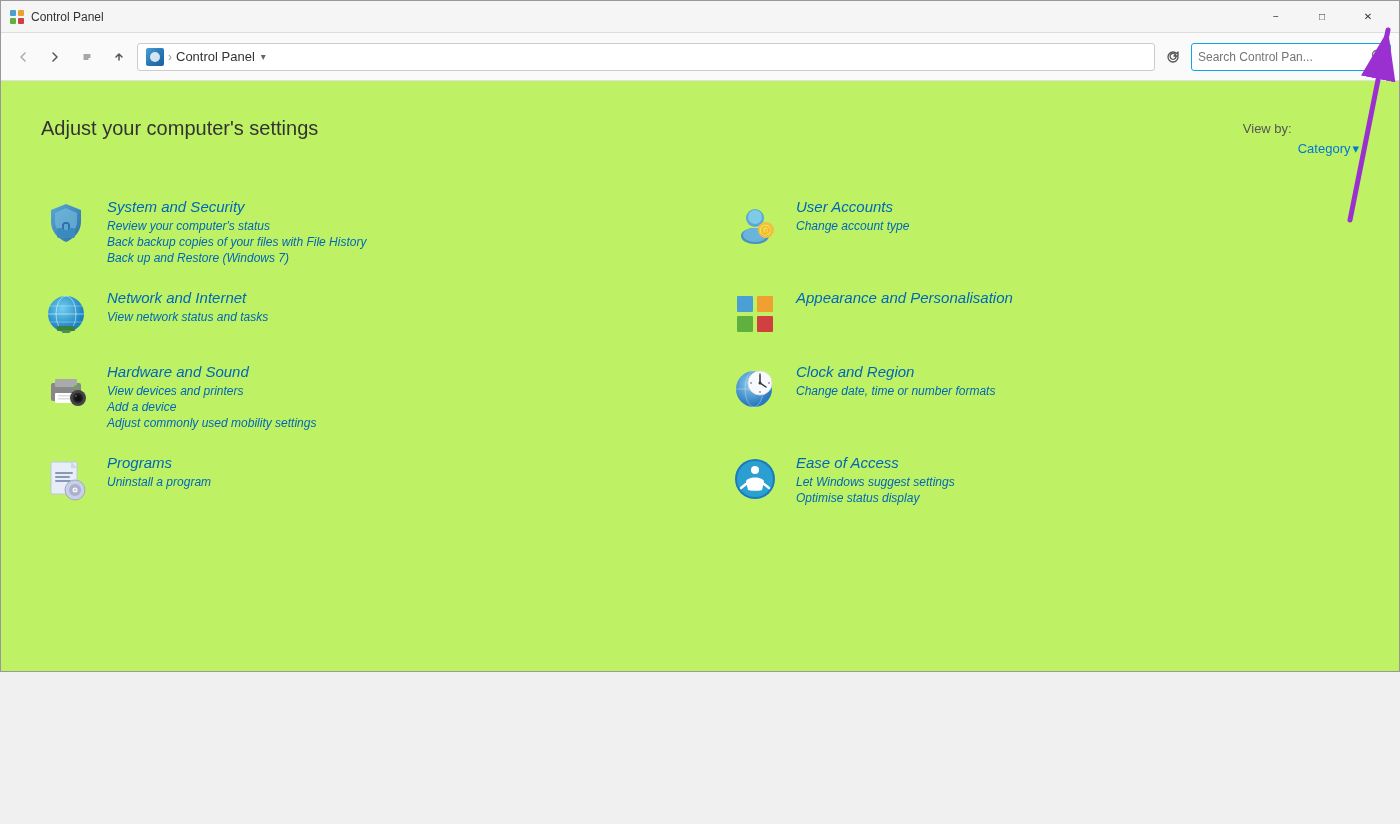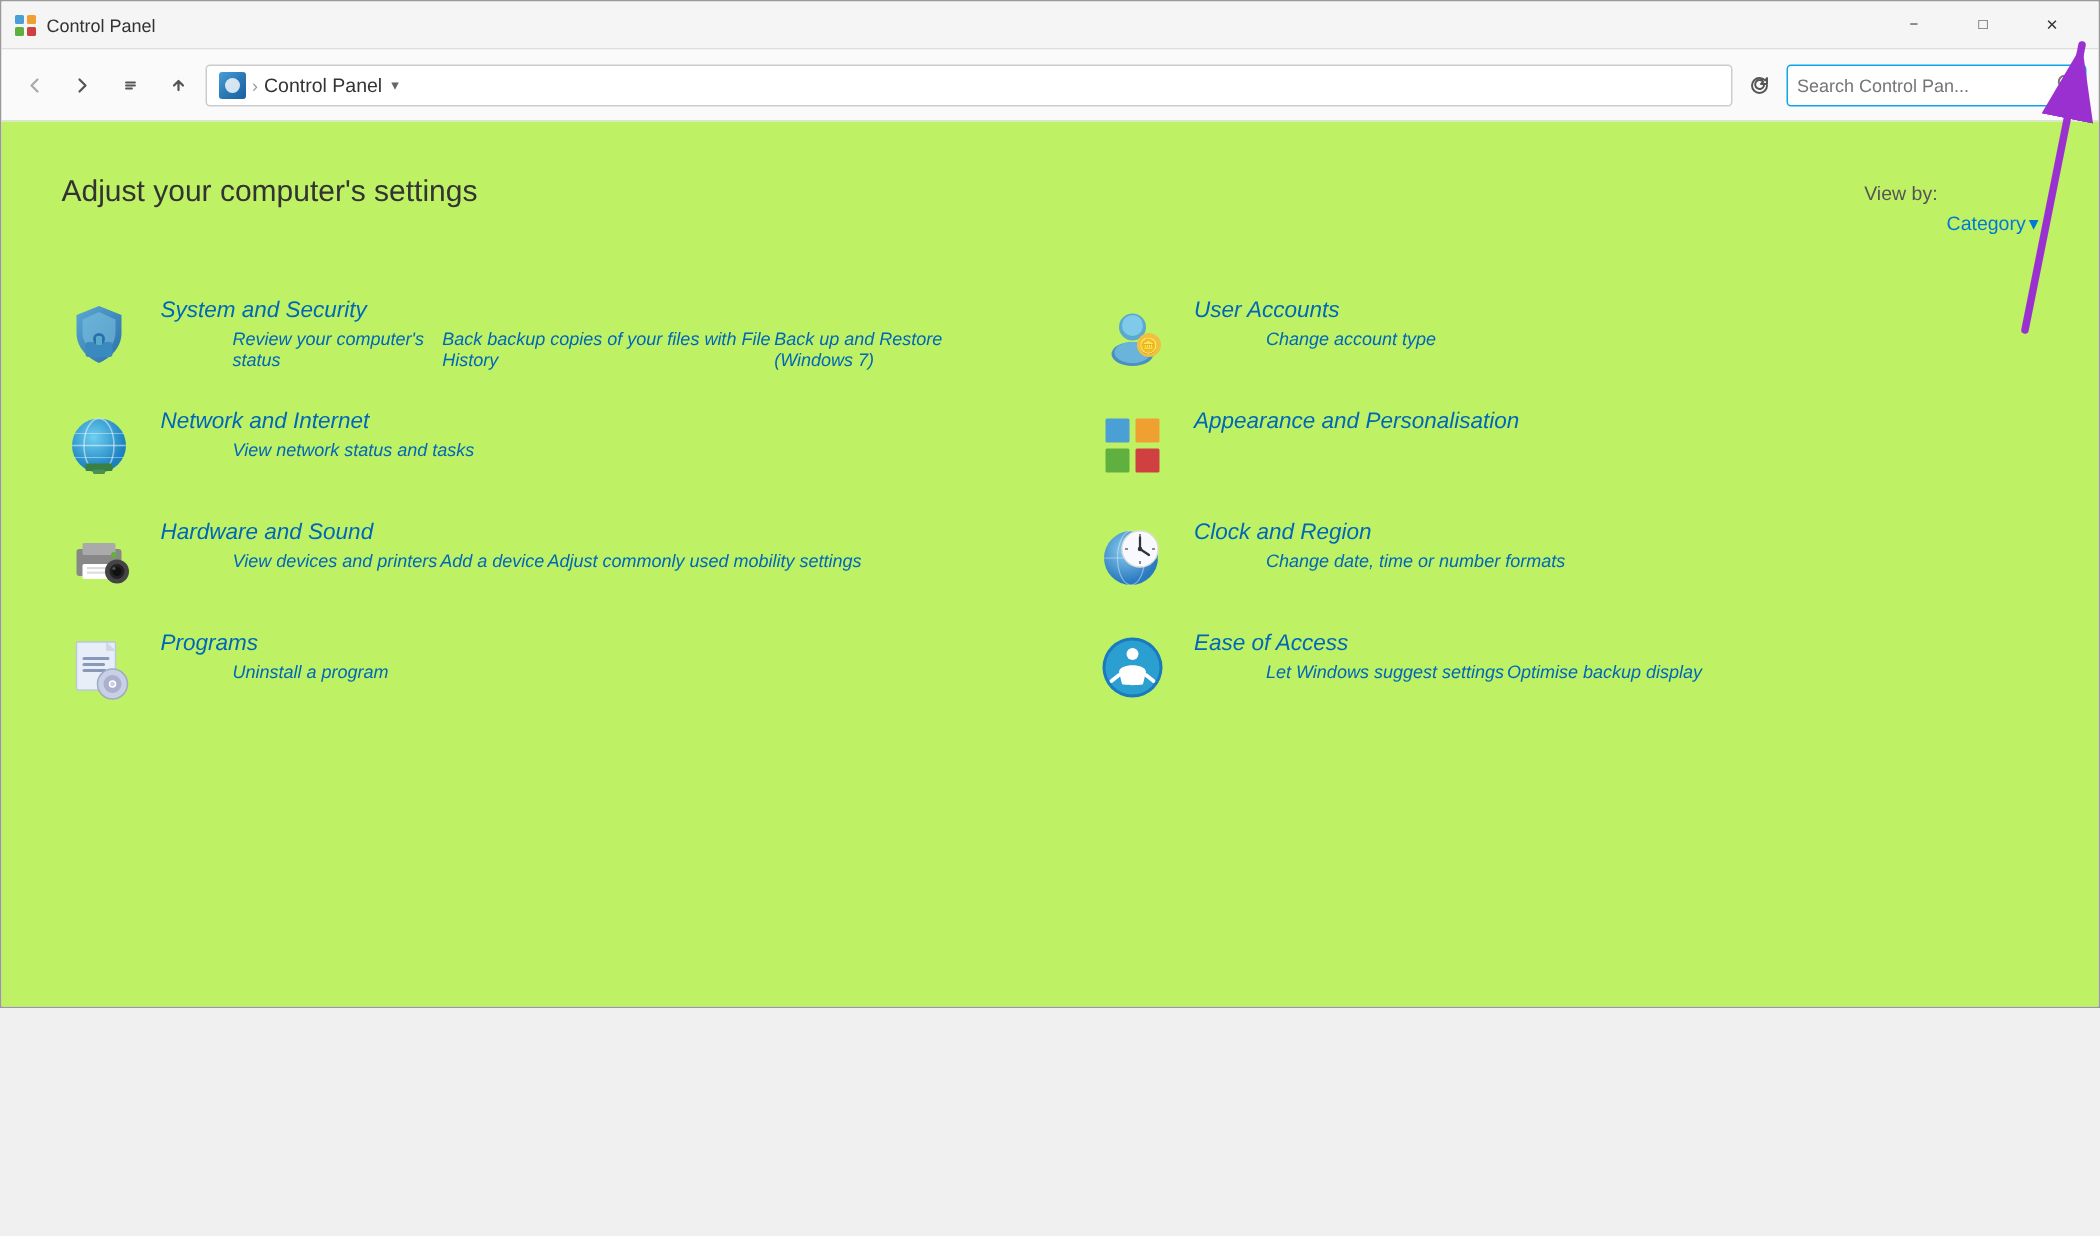--- a/index.html
+++ b/index.html
@@ -255,23 +255,22 @@
       font-size: 15px;
       color: #0067b8;
       cursor: pointer;
       text-decoration: none;
       display: block;
       margin-bottom: 4px;
     }
 
     .category-links {
       display: flex;
-      flex-direction: row;
+      flex-direction: column;
       gap: 2px;
-      margin-left: 48px;
     }
 
     .category-link {
       font-size: 12px;
       color: #0067b8;
       cursor: pointer;
       text-decoration: none;
     }
 
     
@@ -553,21 +552,21 @@
             <circle cx="23" cy="14" r="4" fill="white"></circle>
             <path d="M14 26 C14 20 32 20 32 26 L30 34 C30 35 16 35 16 34 Z" fill="white"></path>
             <line x1="14" y1="28" x2="9" y2="32" stroke="white" stroke-width="2.5" stroke-linecap="round"></line>
             <line x1="32" y1="28" x2="37" y2="32" stroke="white" stroke-width="2.5" stroke-linecap="round"></line>
           </svg>
         </div>
         <div class="category-content">
           <a class="category-title">Ease of Access</a>
           <div class="category-links">
             <a class="category-link">Let Windows suggest settings</a>
-            <a class="category-link">Optimise backup display</a>
+            <a class="category-link">Optimise status display</a>
           </div>
         </div>
       </div>
 
     </div>
   </div>
 
 </div>
 
 <svg class="arrow-annotation" viewBox="0 0 250 230" xmlns="http://www.w3.org/2000/svg">

